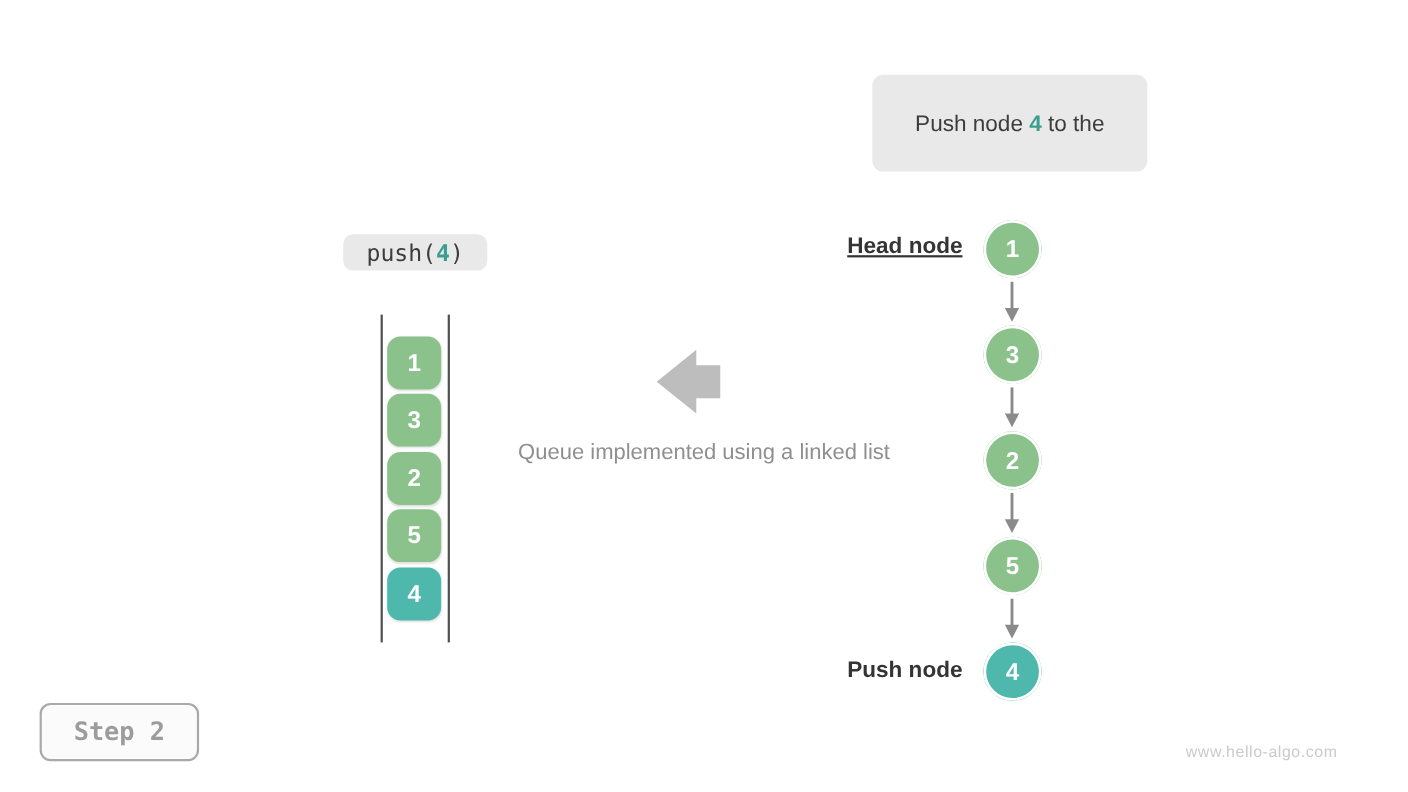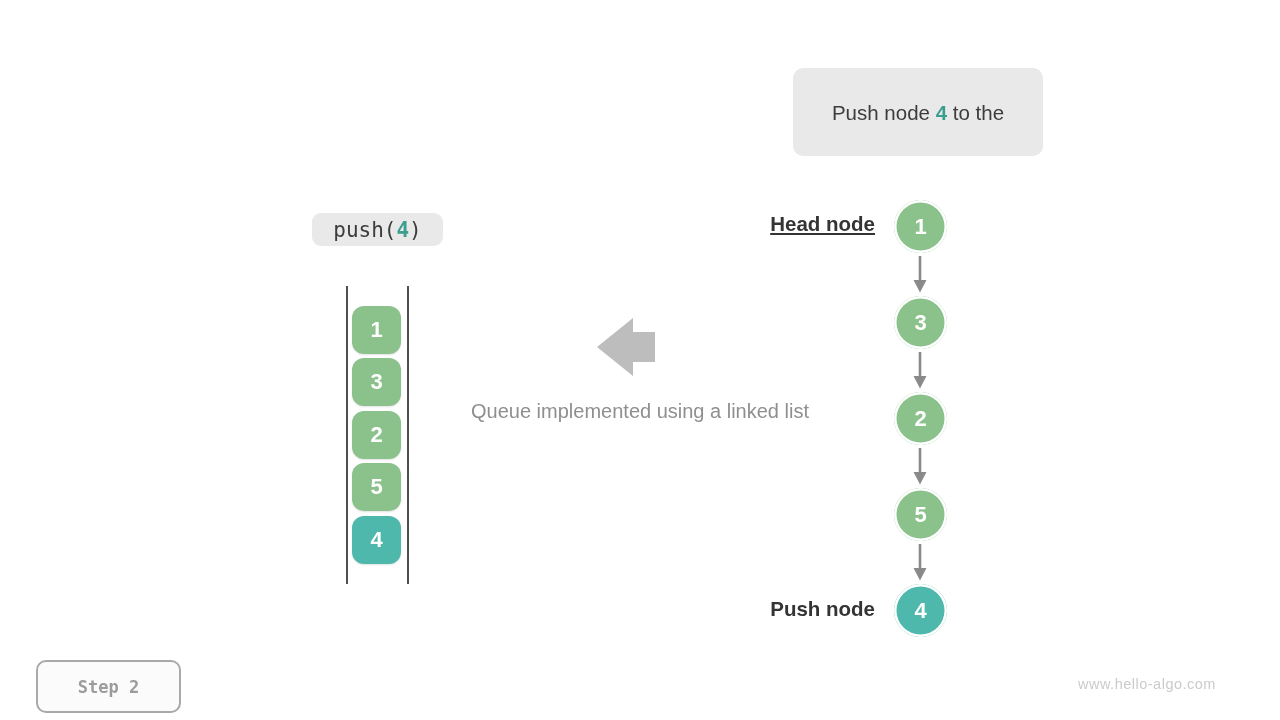--- a/index.html
+++ b/index.html
@@ -58,25 +58,25 @@
   .connector line{stroke:var(--connector-gray);stroke-width:2.6;}
   .connector polygon{fill:var(--connector-gray);}
 
   .node-label{
     left:620px;width:255px;text-align:right;
     font-size:20.5px;font-weight:bold;color:#343434;
   }
 
   
   .step-box{
-    left:36px;top:660px;width:145px;height:53px;border-radius:10px;
+    left:36px;top:639px;width:145px;height:53px;border-radius:10px;
     background:#fbfbfb;border:2px solid #a9a9a9;box-sizing:border-box;
     display:flex;align-items:center;justify-content:center;
     font-family:"DejaVu Sans Mono","Liberation Mono",monospace;
-    font-size:17px;font-weight:bold;color:var(--step-text);
+    font-size:23px;font-weight:bold;color:var(--step-text);
   }
 
   
   .watermark{
     left:1078px;top:676px;
     font-family:Liberation Sans, sans-serif;
     font-size:14.5px;color:var(--watermark);letter-spacing:0.5px;
   }
 </style>
 </head>

